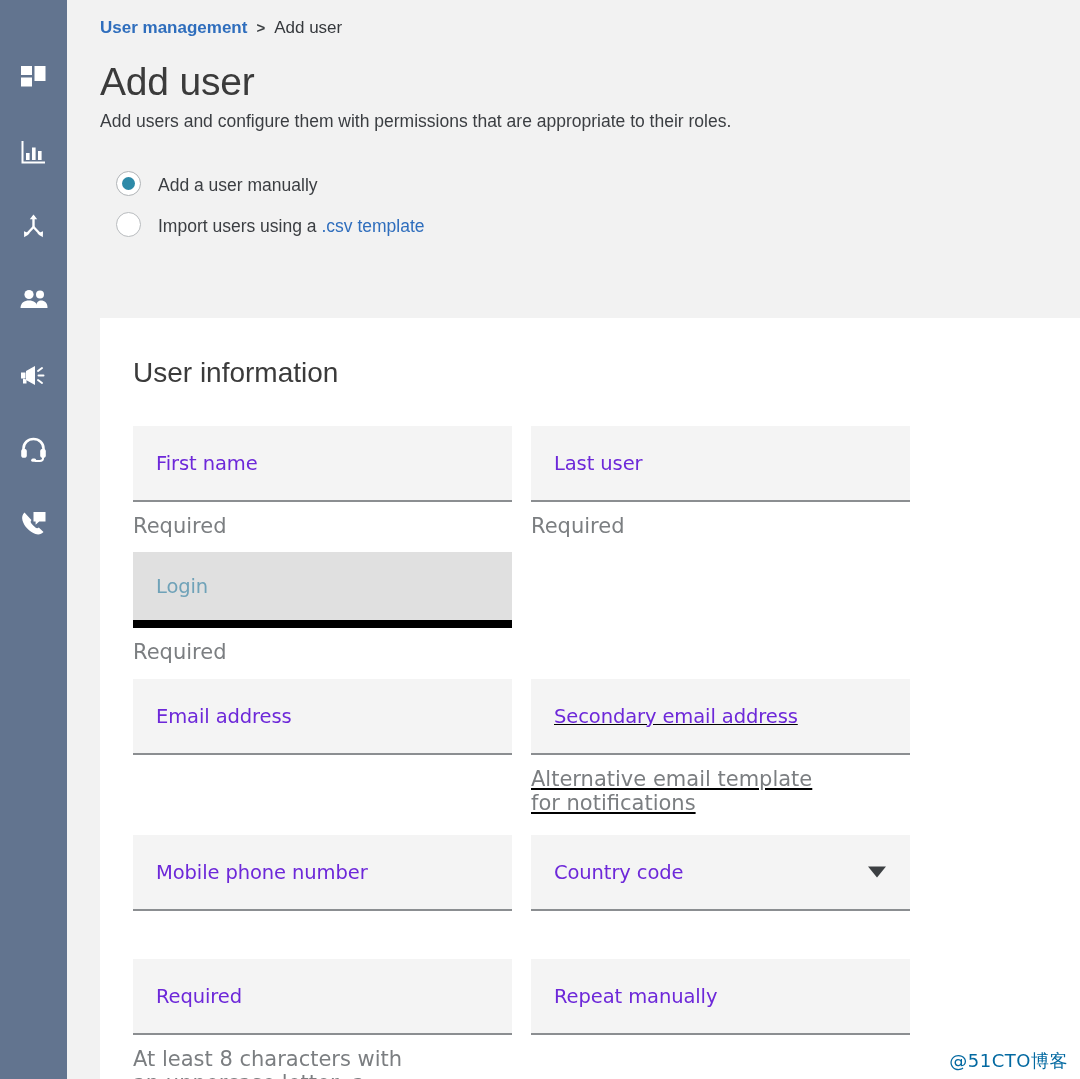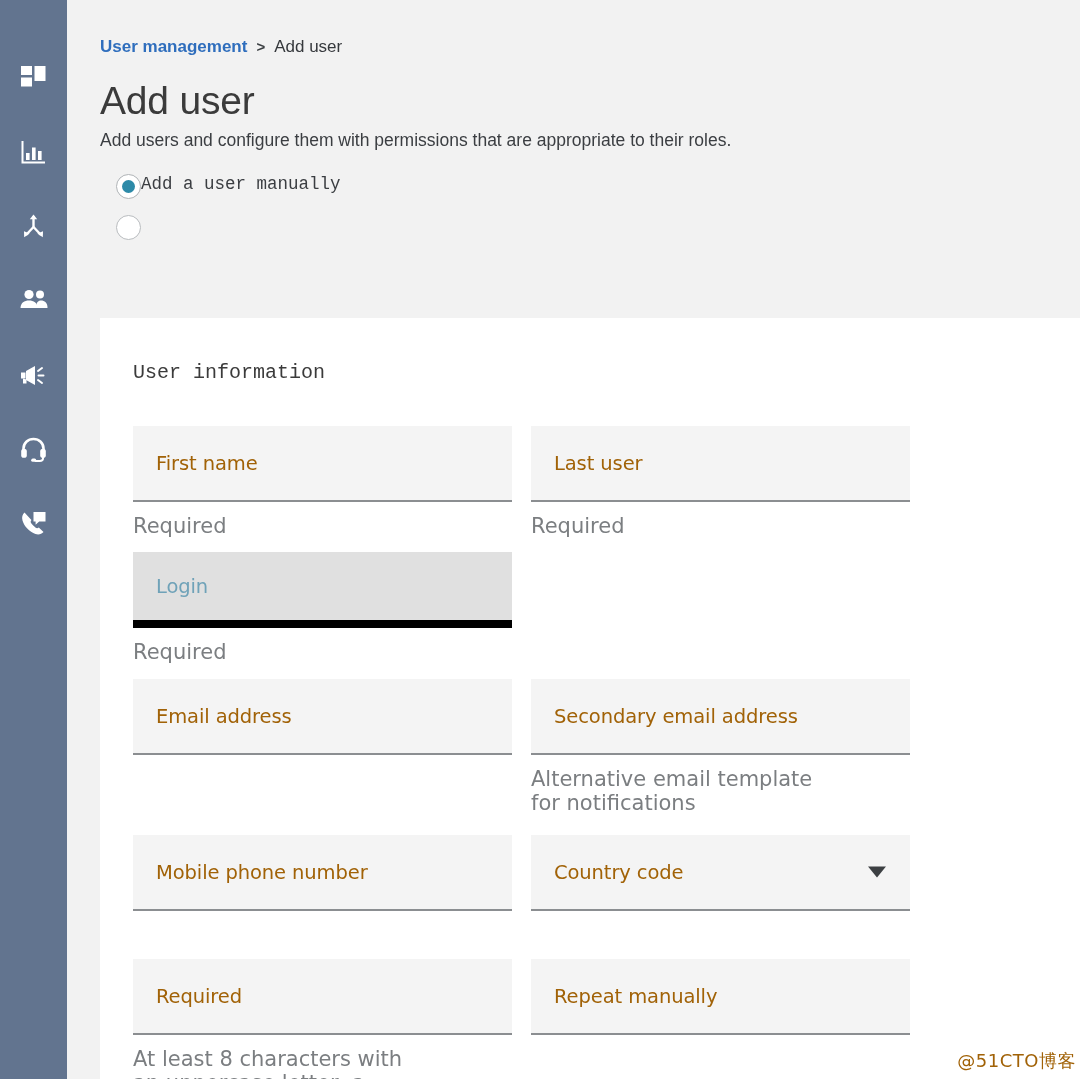--- a/index.html
+++ b/index.html
@@ -42,21 +42,21 @@
 
   
   .main {
     flex: 1;
     height: 1079px;
     position: relative;
     background: #f2f2f2;
     overflow: hidden;
   }
 
-  .head-zone { padding: 36px 0 0 33px; }
+  .head-zone { padding: 17px 0 0 33px; }
 
   .breadcrumb {
     font-size: 17px;
     line-height: 22px;
     display: flex;
     align-items: center;
     gap: 9px;
     color: #36393d;
   }
   .crumb-link {
@@ -84,26 +84,25 @@
     margin-top: 4px;
     font-size: 17.5px;
     line-height: 24px;
     color: #3b3e42;
     font-weight: 500;
   }
 
   .radio-group { margin-top: 22px; }
   .radio-row {
     display: flex;
-    align-items: flex-start;
+    align-items: flex-end;
     height: 41px;
-    gap: 0;
+    gap: 17px;
     padding-left: 16px;
     cursor: pointer;
-    font-family: Liberation Mono, monospace;
   }
   .radio-mark {
     width: 25px;
     height: 25px;
     min-width: 25px;
     border-radius: 50%;
     background: #ffffff;
     border: 1px solid #b9bcbf;
     display: flex;
     align-items: center;
@@ -129,25 +128,24 @@
     position: absolute;
     left: 33px;
     right: 0;
     top: 318px;
     bottom: 0;
     background: #ffffff;
     padding: 38px 0 0 33px;
   }
 
   .card-title {
-    font-size: 20px;
+    font-size: 28px;
     line-height: 34px;
     font-weight: 400;
     color: #3b3b3b;
-    font-family: Liberation Mono, monospace;
   }
 
   .form-grid {
     margin-top: 36px;
     display: grid;
     grid-template-columns: 379px 379px;
     column-gap: 19px;
   }
   .cell { display: block; }
   .cell.empty { visibility: hidden; }
@@ -161,21 +159,21 @@
     align-items: center;
     padding: 0 23px;
     cursor: text;
   }
   .field.focused {
     background: #e0e0e0;
     border-bottom: 8px solid #000000;
   }
   .field-label {
     font-size: 19.5px;
-    color: #a16207;
+    color: #6d28d9;
     font-family: "DejaVu Sans", sans-serif;
     font-weight: 400;
     letter-spacing: -0.1px;
   }
   .field.focused .field-label { color: #6fa2b8; }
 
   .caret {
     position: absolute;
     right: 24px;
     top: 50%;
@@ -191,24 +189,24 @@
     margin-top: 12px;
     font-size: 21px;
     line-height: 24px;
     color: #7b7e81;
     font-family: "DejaVu Sans", sans-serif;
     max-width: 300px;
   }
 
   .watermark {
     position: absolute;
-    right: 4px;
+    right: 12px;
     bottom: 6px;
     font-size: 18px;
-    color: #a16207;
+    color: #0369a1;
     font-family: "DejaVu Sans", sans-serif;
     letter-spacing: 0.5px;
     user-select: none;
   }
 </style>
 </head>
 <body>
 
 <div id="app">
 
@@ -313,20 +311,23 @@
 
         <div class="radio-row">
           <span class="radio-mark checked">
             <span class="radio-dot"></span>
           </span>
           <span class="radio-label">Add a user manually</span>
         </div>
 
         <div class="radio-row">
           <span class="radio-mark"></span>
+          <span class="radio-label">
+            <span>Import users using a </span><span class="inline-link">.csv template</span>
+          </span>
         </div>
 
       </div>
     </div>
 
     <section class="card">
 
       <h2 class="card-title">User information</h2>
 
       <div class="form-grid">
@@ -354,21 +355,21 @@
 
         <div class="cell empty"></div>
 
         <div class="cell" style="margin-top:15px;">
           <div class="field">
             <span class="field-label">Email address</span>
           </div>
           <div class="helper"></div>
         </div>
 
-        <div class="cell" style="margin-top:15px;">
+        <div class="cell" style="margin-top:15px;text-decoration:underline;">
           <div class="field">
             <span class="field-label">Secondary email address</span>
           </div>
           <div class="helper">Alternative email template for notifications</div>
         </div>
 
         <div class="cell" style="margin-top:20px;">
           <div class="field">
             <span class="field-label">Mobile phone number</span>
           </div>

